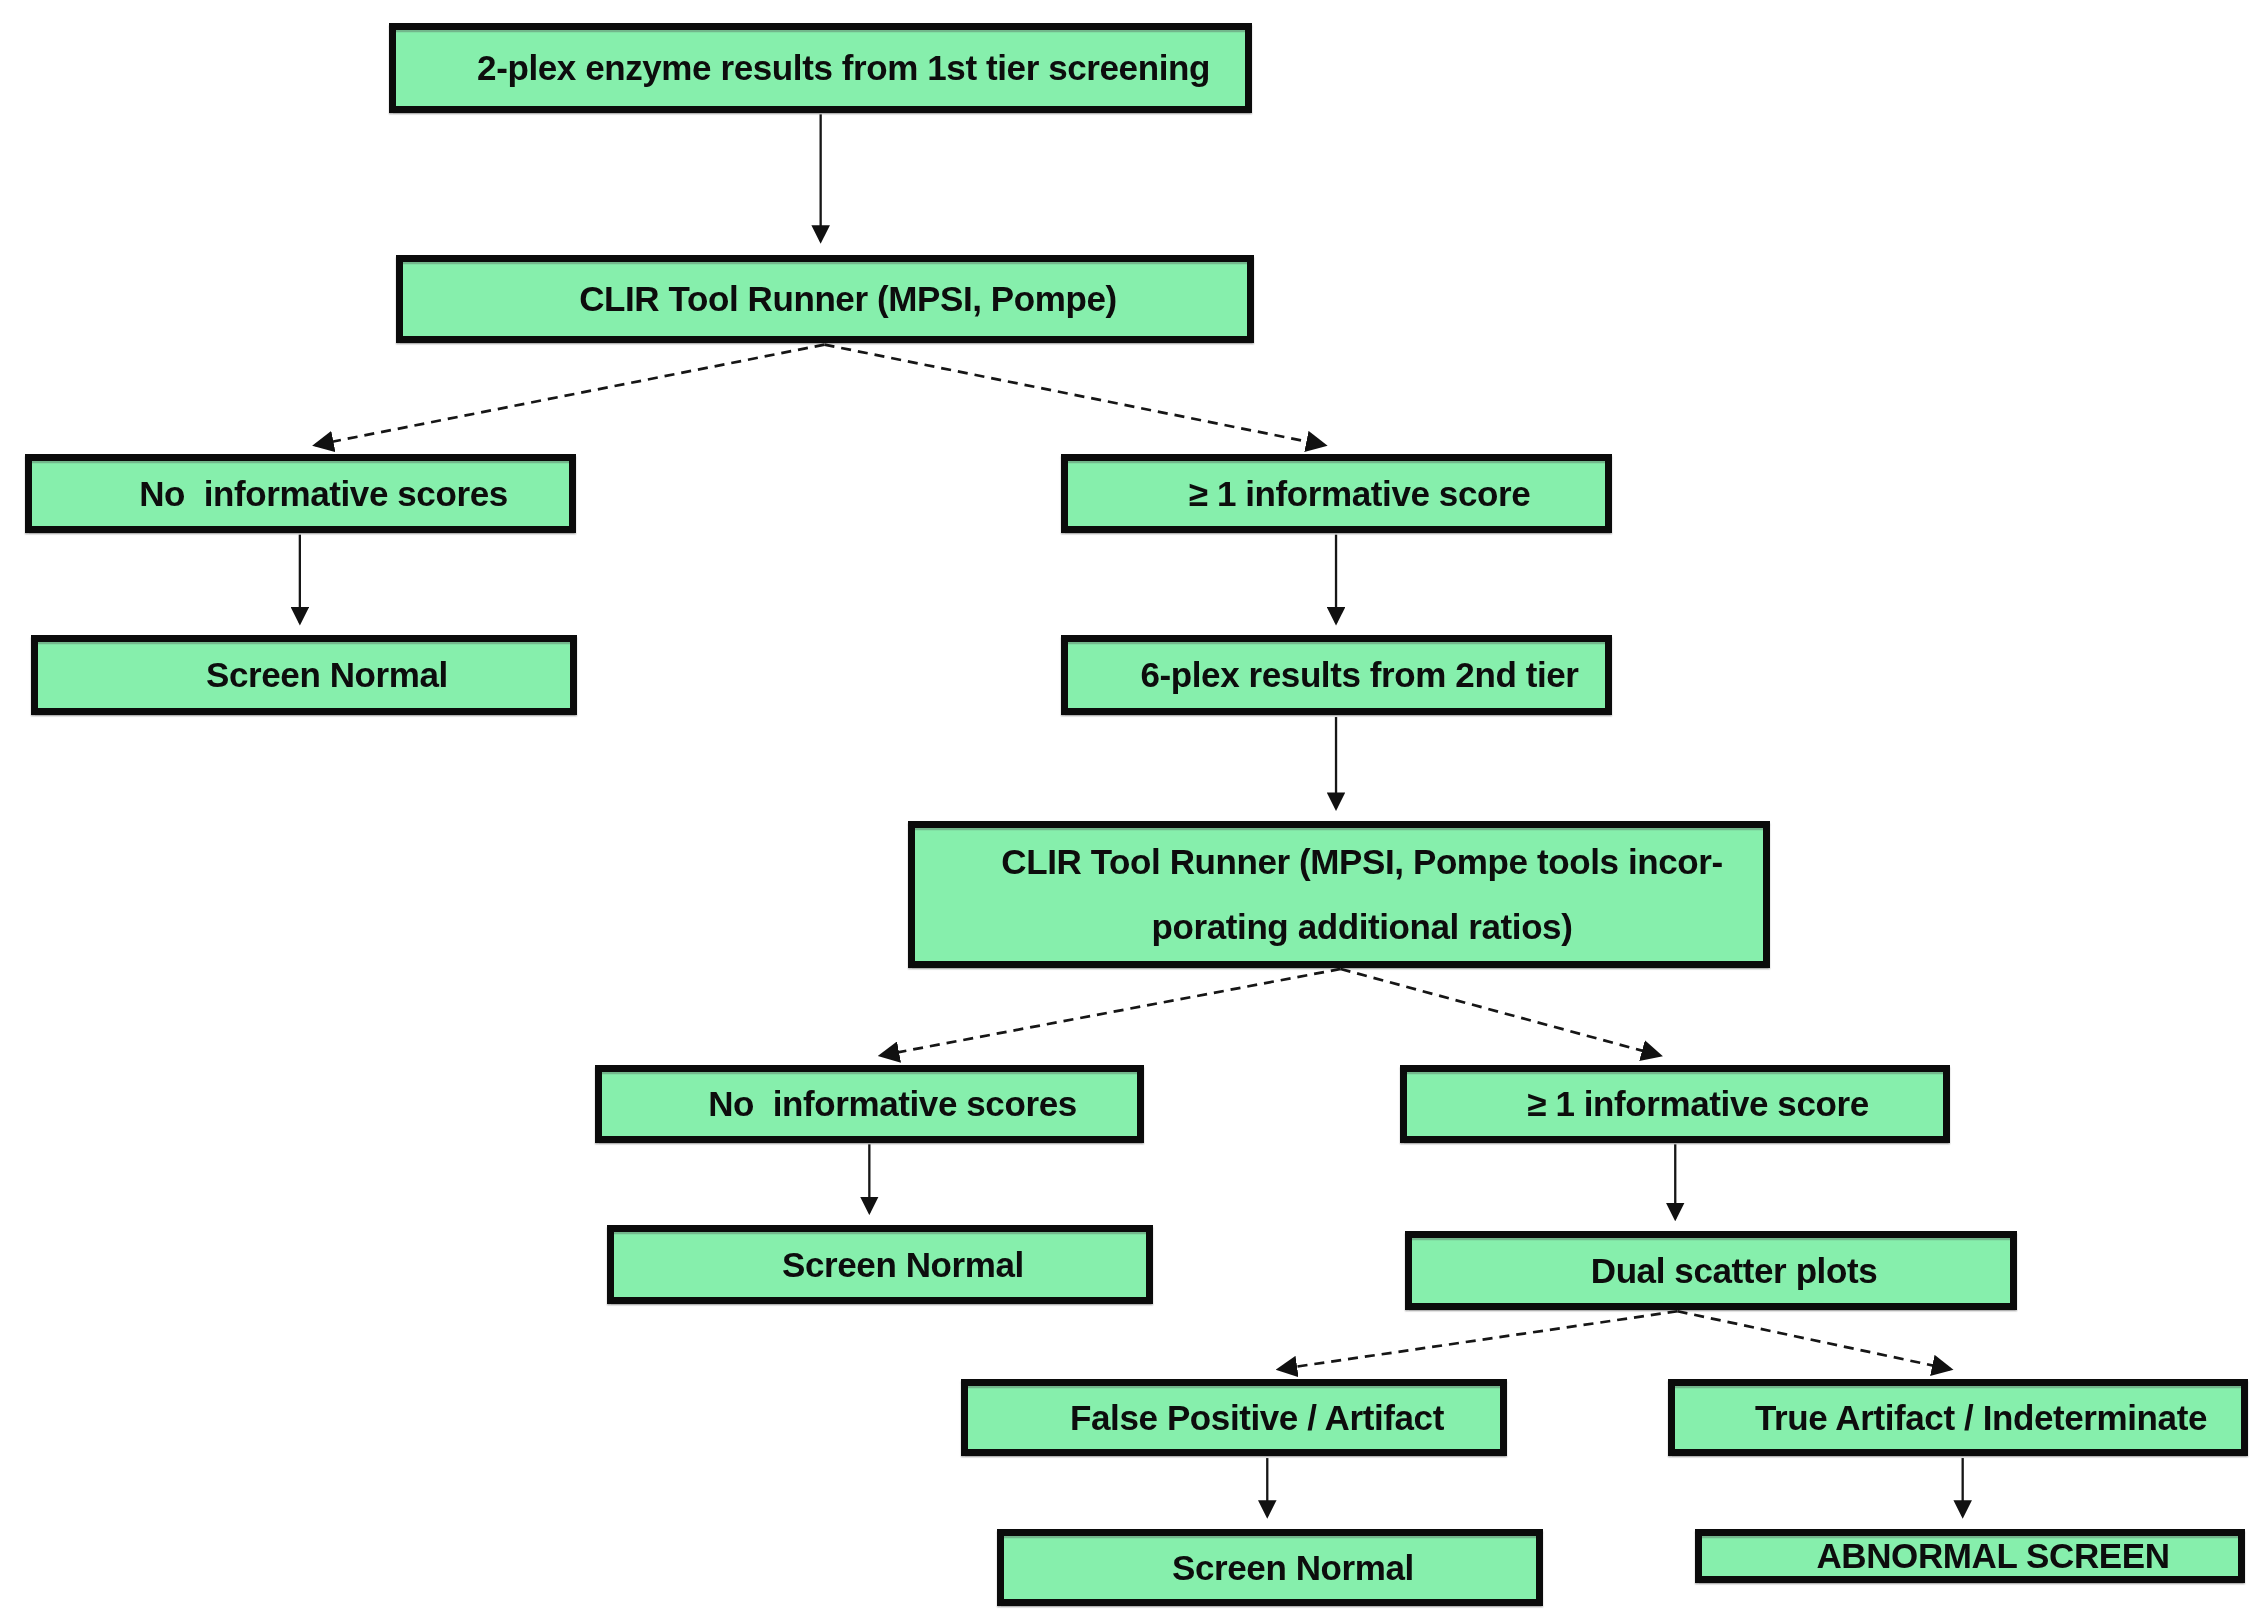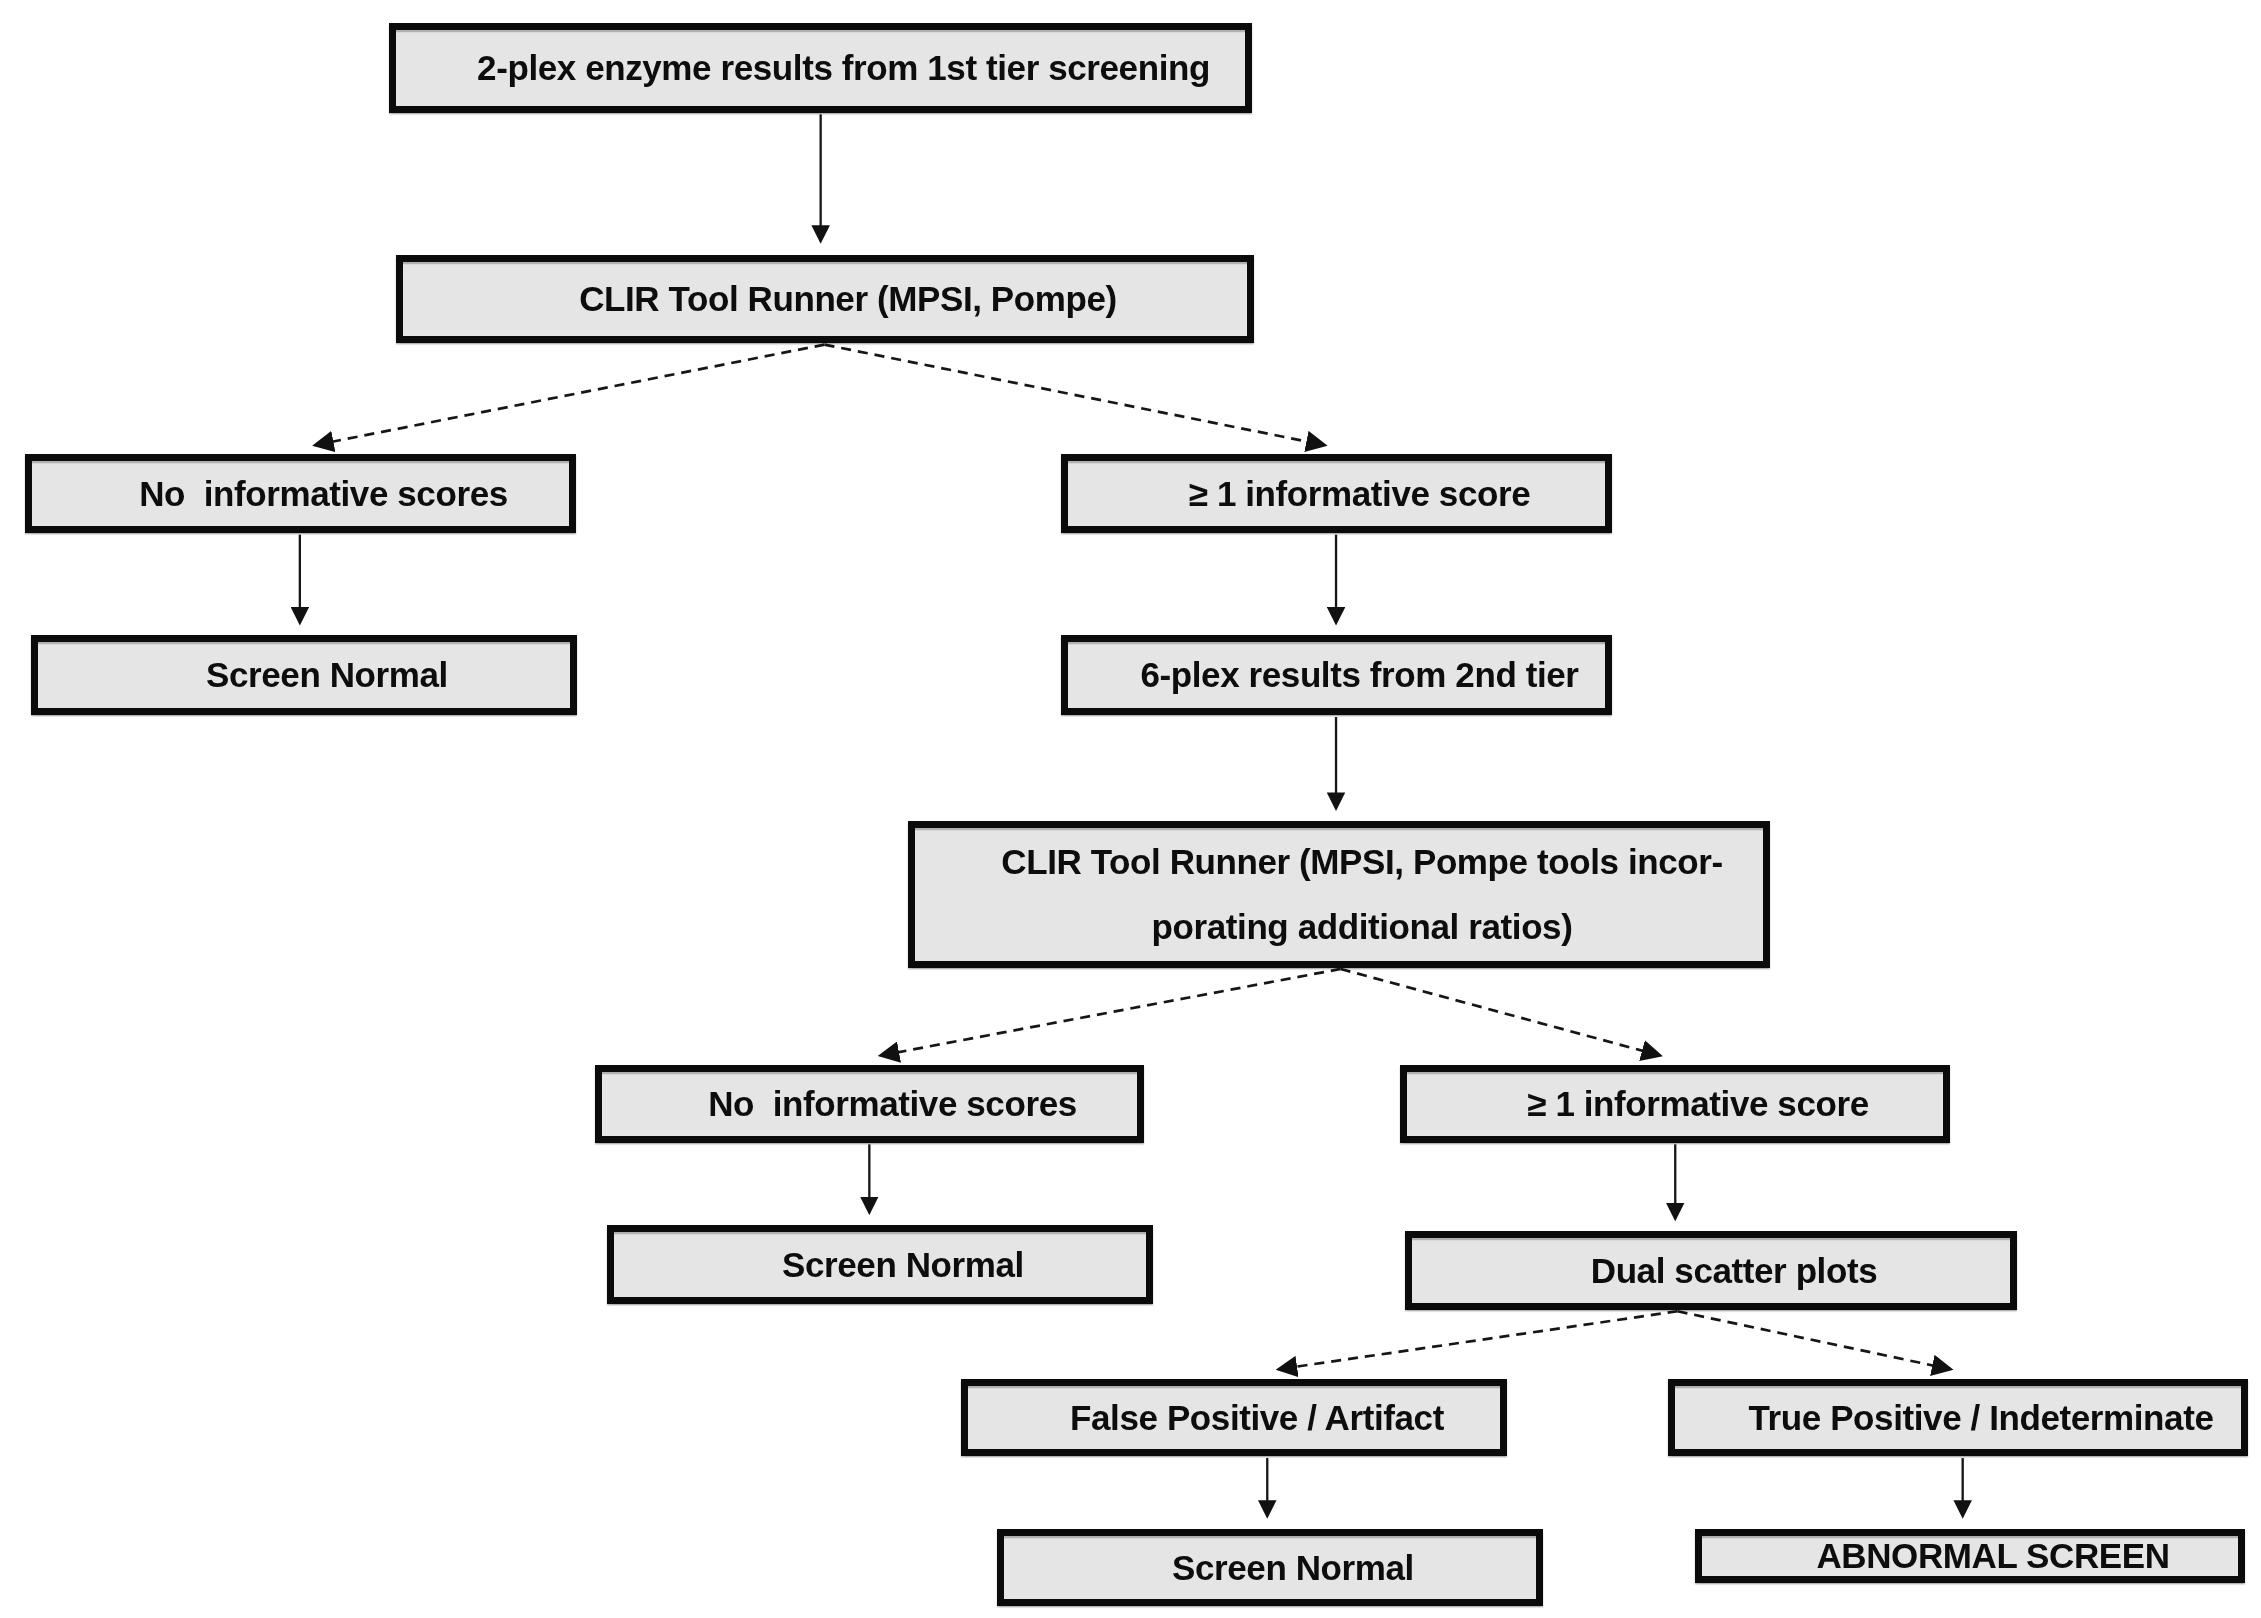--- a/index.html
+++ b/index.html
@@ -15,21 +15,21 @@
     position: absolute;
     left: 0; top: 0;
     width: 2261px; height: 1618px;
     z-index: 0;
   }
   .c-solid { stroke: #161616; stroke-width: 3; fill: none; }
   .c-dash  { stroke: #161616; stroke-width: 3.5; stroke-dasharray: 13 9; fill: none; }
   .node {
     position: absolute;
     box-sizing: border-box;
-    background: #e5e5e5;
+    background: #86efac;
     border: 7px solid #0b0b0b;
     box-shadow: 0 2.3px 1.5px rgba(0,0,0,0.30), inset 0 2.3px 0 rgba(80,80,80,0.35);
     display: flex;
     align-items: center;
     justify-content: center;
     text-align: center;
     z-index: 1;
     padding-left: 46px;
   }
   .label {
@@ -129,21 +129,21 @@
 
   <div class="node" id="n-dual">
     <span class="label">Dual scatter plots</span>
   </div>
 
   <div class="node" id="n-falsep">
     <span class="label">False Positive / Artifact</span>
   </div>
 
   <div class="node" id="n-truep">
-    <span class="label">True Positive / Indeterminate</span>
+    <span class="label">True Artifact / Indeterminate</span>
   </div>
 
   <div class="node" id="n-normal3">
     <span class="label">Screen Normal</span>
   </div>
 
   <div class="node" id="n-abn">
     <span class="label">ABNORMAL SCREEN</span>
   </div>
 

